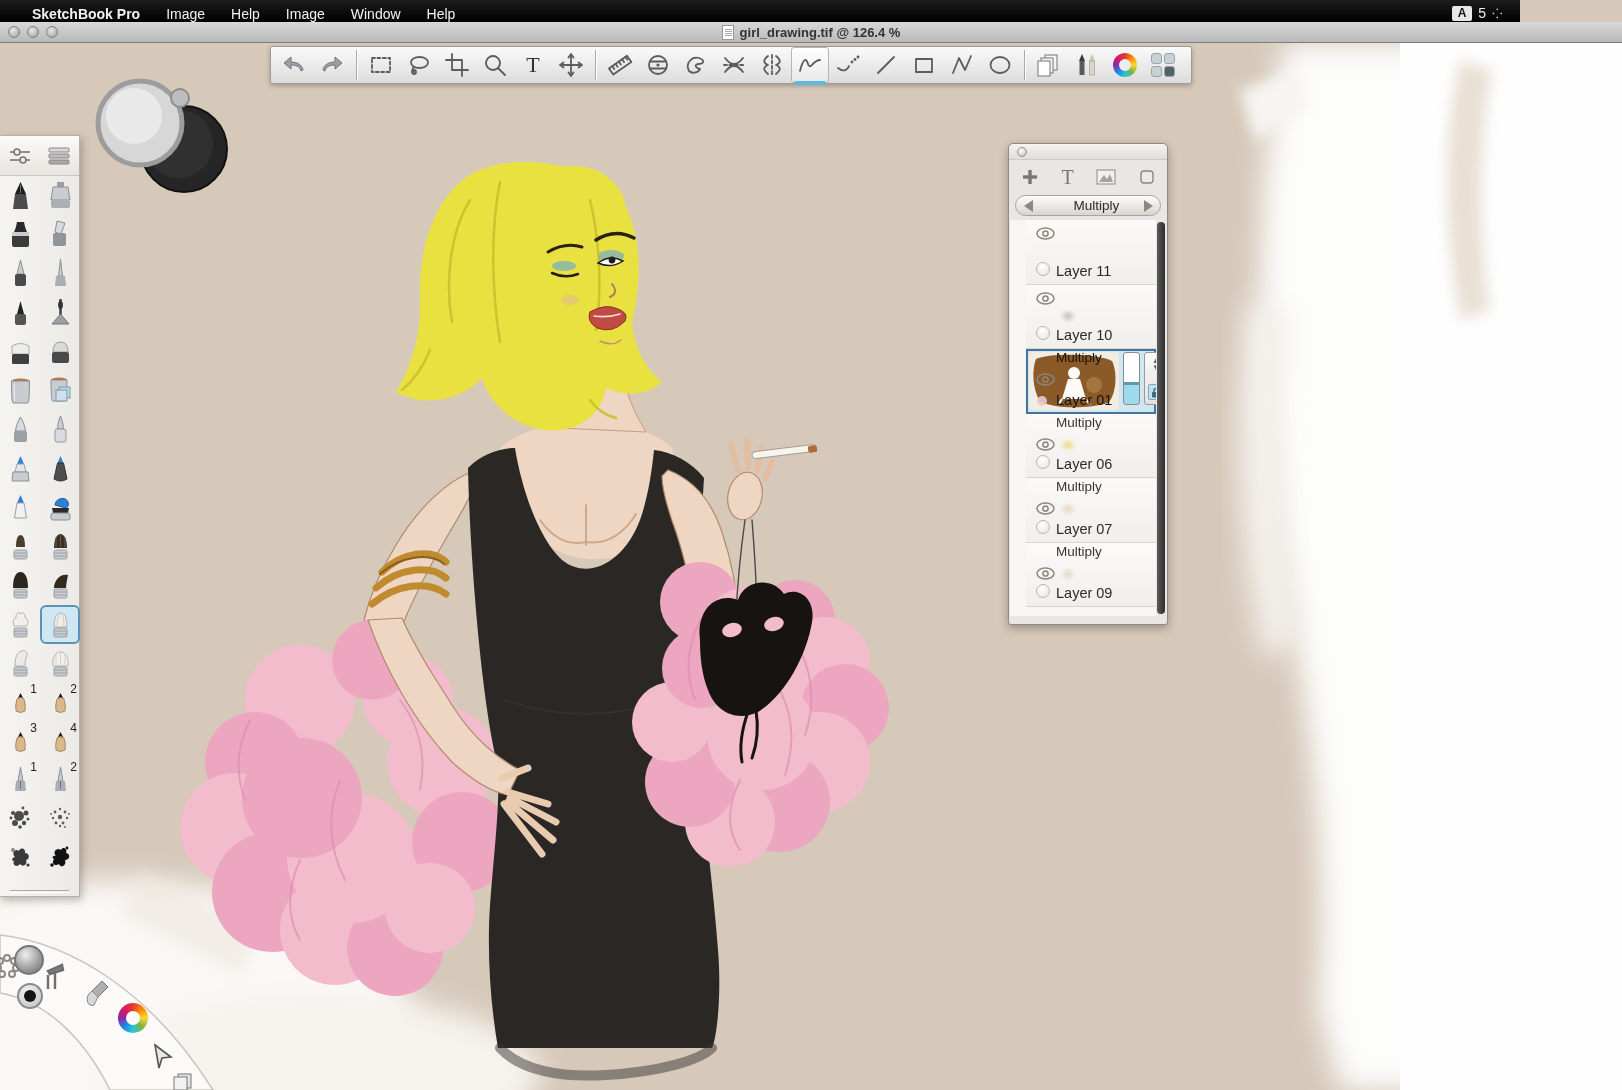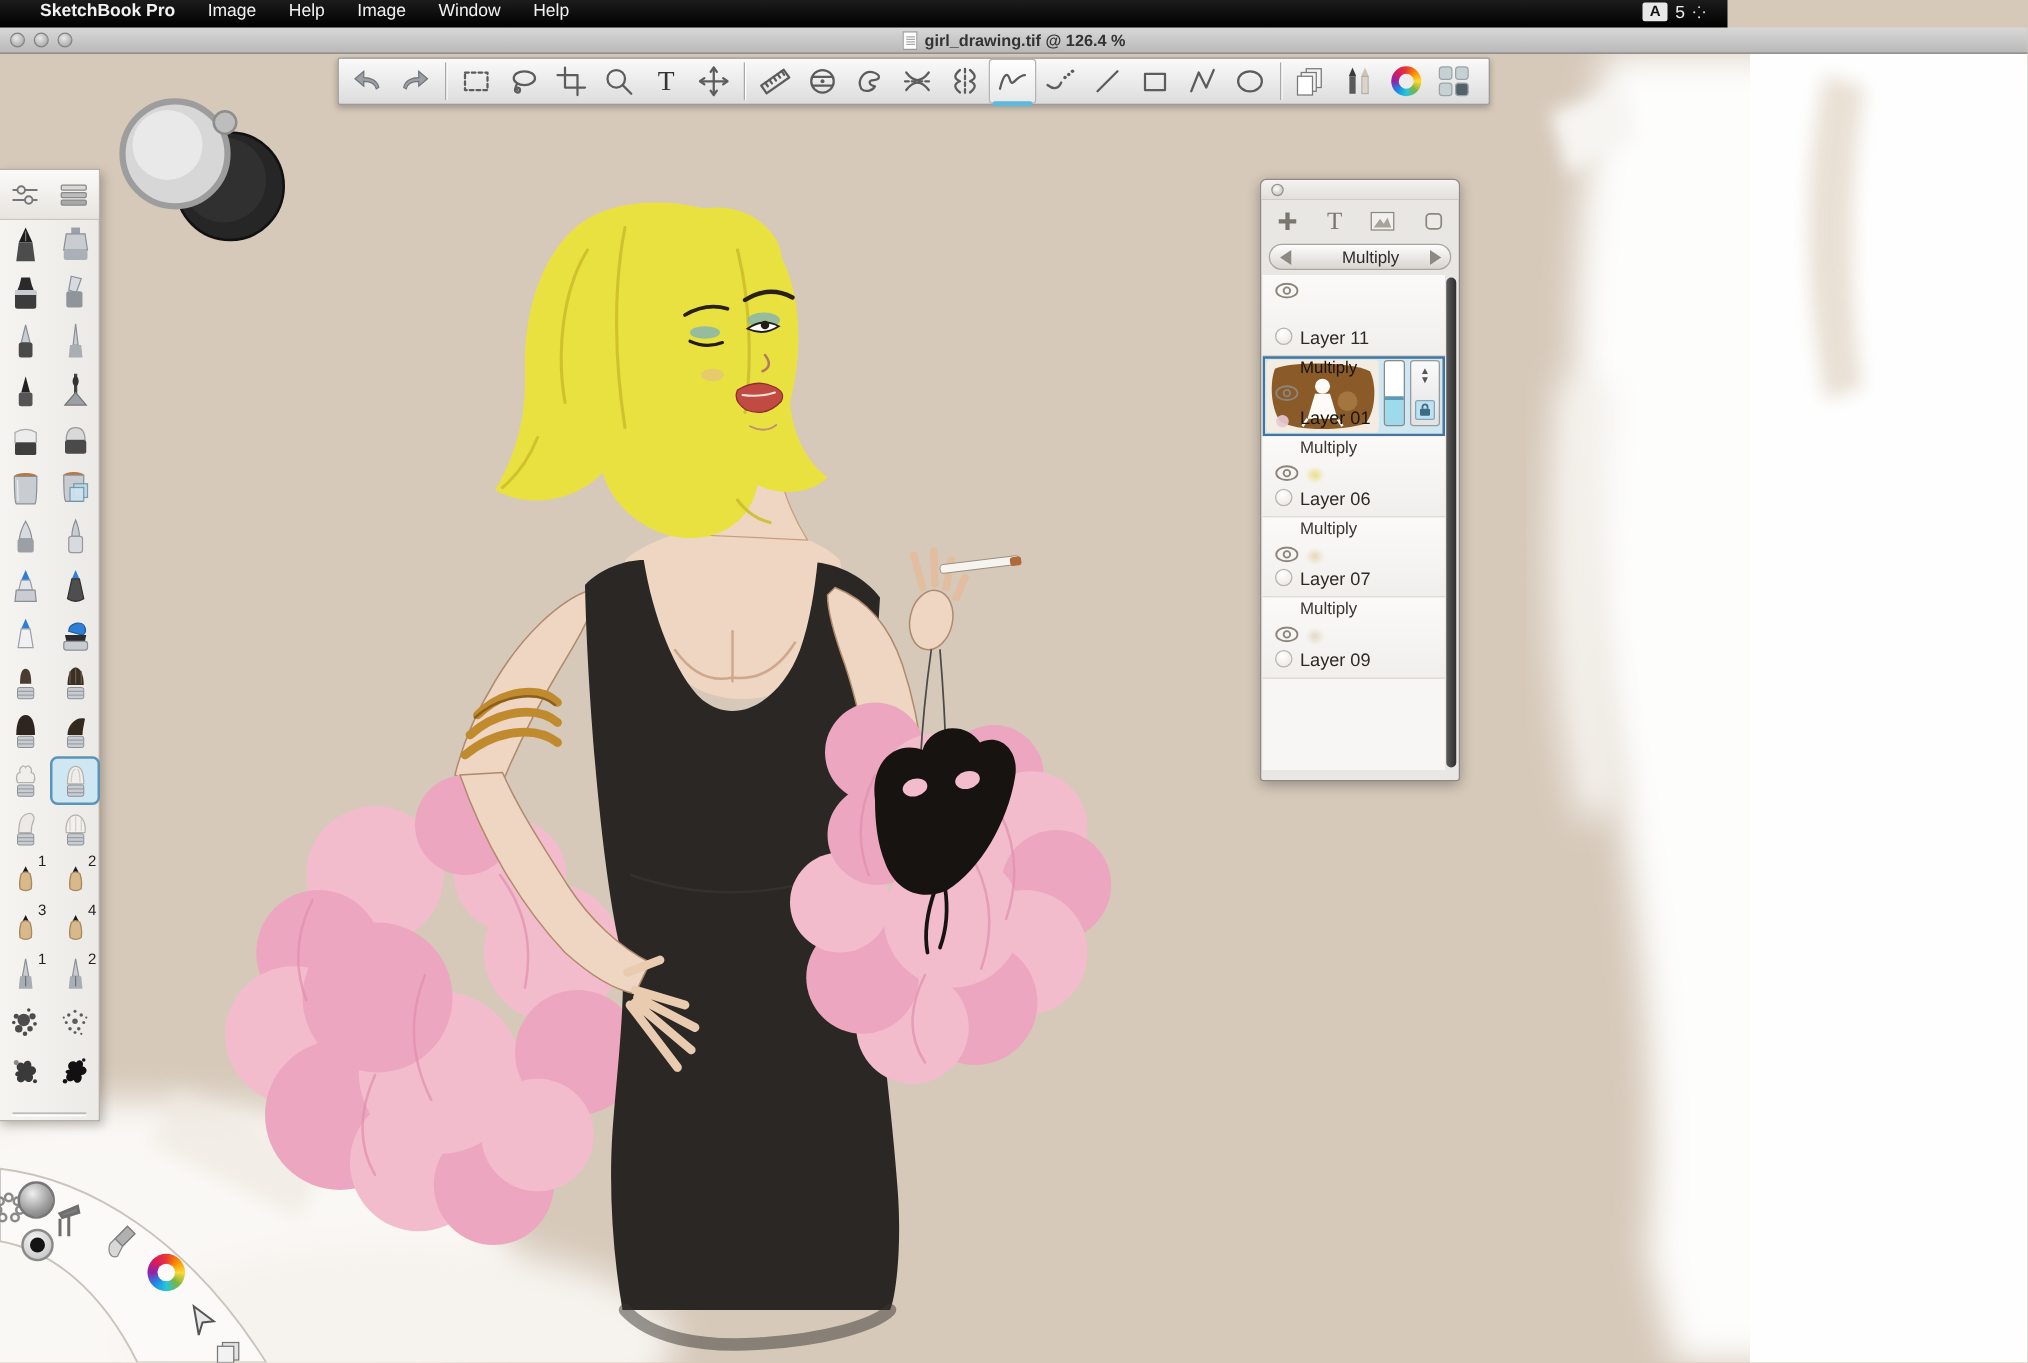--- a/index.html
+++ b/index.html
@@ -1,20 +1,20 @@
 <!DOCTYPE html>
 <html style="--c-accent: #62b8d9; --c-canvas: #d6c9ba; --c-hair: #e9e13f; --c-skin: #eed6c2; --c-dress: #2b2725; --c-boa1: #f3bccd; --c-boa2: #eda6bf; --c-mask: #171310; --c-gold: #c08a2f; --c-thumb: #8a5a28;"><head>
 <meta charset="utf-8">
 <style>
   * { margin:0; padding:0; box-sizing:border-box; }
   html,body { width:1622px; height:1090px; overflow:hidden; font-family:"Liberation Sans",sans-serif; background:#d6c9ba; }
   .abs { position:absolute; }
 
   
-  #menubar { position:absolute; left:0; top:0; width:1382px; height:22px; background:linear-gradient(#1c1c1c,#000); color:#f2f2f2; display:flex; align-items:flex-start; font-size:14px; z-index:50; }
+  #menubar { position:absolute; left:0; top:0; width:1520px; height:22px; background:linear-gradient(#1c1c1c,#000); color:#f2f2f2; display:flex; align-items:flex-end; font-size:14px; z-index:50; }
   #menubar .apple { margin:0 18px 0 14px; font-size:15px; }
   #menubar .app { font-weight:bold; margin-right:26px; }
   #menubar .mitem { margin-right:26px; }
   #menubar .spacer { flex:1; }
   #menubar .statusicon { display:flex; align-items:center; gap:6px; margin-right:10px; }
   #menubar .a5logo { width:20px; height:15px; background:#e8e8e8; color:#111; font-weight:bold; font-size:12px; display:flex; align-items:center; justify-content:center; border-radius:2px; }
   #menubar .five { font-size:14px; color:#eee; }
   #menubar .dots { letter-spacing:-2px; color:#ddd; font-size:13px; width:18px; overflow:hidden; }
 
   
@@ -66,21 +66,21 @@
   #layers { position:absolute; left:1008px; top:143px; width:160px; height:482px; background:#e9e7e4; border:1px solid #8f8a84; border-radius:5px 5px 3px 3px; box-shadow:0 3px 10px rgba(0,0,0,.3); z-index:38; }
   #layers .ltit { height:16px; border-bottom:1px solid #cfcbc5; background:linear-gradient(#f4f3f1,#e2dfdb); border-radius:5px 5px 0 0; position:relative; }
   #layers .ltit .knob { position:absolute; left:8px; top:3px; width:10px; height:10px; border-radius:50%; background:radial-gradient(circle at 40% 35%, #fff, #b9b5af); border:1px solid #979288; }
   #layers .licons { height:34px; display:flex; align-items:center; justify-content:space-between; padding:0 12px; color:#7b766e; }
   #layers .blend { margin:1px 6px 4px 6px; height:21px; border-radius:11px; background:linear-gradient(#fdfdfd,#d8d5d0); border:1px solid #a9a49c; display:flex; align-items:center; font-size:13.5px; color:#2d2a26; position:relative; }
   #layers .blend .arr { width:0; height:0; border-style:solid; cursor:pointer; }
   #layers .blend .arrL { border-width:6px 9px 6px 0; border-color:transparent #8d8880 transparent transparent; margin-left:8px; }
   #layers .blend .arrR { border-width:6px 0 6px 9px; border-color:transparent transparent transparent #8d8880; position:absolute; right:7px; }
   #layers .blend .blabel { flex:1; text-align:center; }
   #layerlist { position:absolute; left:1px; top:76px; right:11px; bottom:8px; background:#f7f6f4; overflow:hidden; }
-  .lrow { position:relative; height:64.5px; border-bottom:1px solid #d8d4cf; background:linear-gradient(#fbfaf9,#f1efec); }
+  .lrow { position:relative; height:64.5px; border-bottom:1px solid #d8d4cf; background:linear-gradient(#fbfaf9,#f1efec);margin-left:16px; }
   .lrow .blendlbl { position:absolute; left:30px; top:1px; font-size:13.5px; color:#3a362f; }
   .lrow .eye { position:absolute; left:10px; }
   .lrow .eye.top { top:6px; } .lrow .eye.mid { top:23px; }
   .lrow .radio { position:absolute; left:10px; bottom:8px; width:14px; height:14px; border-radius:50%; border:1.5px solid #b9b4ac; background:radial-gradient(circle at 40% 30%, #fff, #e8e5e0); }
   .lrow .lname { position:absolute; left:30px; bottom:5px; font-size:14.5px; color:#2d2a25; }
   .lrow .smudge { position:absolute; left:34px; top:24px; width:16px; height:14px; filter:blur(1px); opacity:.8; }
   .lrow.selected { background:#cfe7f1; outline:2px solid #46749b; outline-offset:-2px; }
   .lrow.selected .blendlbl, .lrow.selected .lname { color:#17140f; z-index:3; }
   .lthumb { position:absolute; left:2px; top:2px; width:92px; height:60px; }
   .lslider { position:absolute; left:97px; top:3px; width:17px; height:53px; border:1px solid #8b8b8b; border-radius:3px; background:linear-gradient(#fff 0 58%, #9fd9ec 58% 100%); }
@@ -781,20 +781,29 @@
     <span class="arr arrR"></span>
   </div>
   <div id="layerlist">
       <div class="lrow">
         <span class="eye top"><svg width="19" height="13" viewBox="0 0 19 13">
             <ellipse cx="9.5" cy="6.5" rx="8.5" ry="5.5" fill="none" stroke="#8d857a" stroke-width="1.5"></ellipse>
             <circle cx="9.5" cy="6.5" r="2.6" fill="none" stroke="#8d857a" stroke-width="1.5"></circle>
           </svg></span>
         <span class="radio"></span>
         <span class="lname">Layer 11</span>
+      </div>
+      <div class="lrow">
+        <span class="eye top"><svg width="19" height="13" viewBox="0 0 19 13">
+            <ellipse cx="9.5" cy="6.5" rx="8.5" ry="5.5" fill="none" stroke="#8d857a" stroke-width="1.5"></ellipse>
+            <circle cx="9.5" cy="6.5" r="2.6" fill="none" stroke="#8d857a" stroke-width="1.5"></circle>
+          </svg></span>
+        <span class="smudge" style="background:radial-gradient(#b9b2a8,transparent 70%)"></span>
+        <span class="radio"></span>
+        <span class="lname">Layer 10</span>
       </div>
       <div class="lrow selected">
         <span class="lthumb"><svg width="92" height="60" viewBox="0 0 92 60">
             <rect x="1" y="1" width="90" height="58" rx="3" fill="#f3ece2"></rect>
             <path d="M8,8 C20,2 70,2 84,10 C90,22 88,44 80,52 C60,58 24,58 12,50 C4,38 4,18 8,8 Z" style="fill:var(--c-thumb,#8a5a28)"></path>
             <circle cx="46" cy="22" r="6" fill="#fdfbf7"></circle>
             <path d="M40,28 L52,28 L58,48 L34,48 Z" fill="#fdfbf7"></path>
             <path d="M34,48 L30,54 M58,48 L62,54" stroke="#fdfbf7" stroke-width="2"></path>
             <circle cx="66" cy="34" r="8" fill="#a97c45" opacity=".8"></circle>
             <circle cx="14" cy="50" r="5" fill="#e8c9d2" opacity=".9"></circle>

